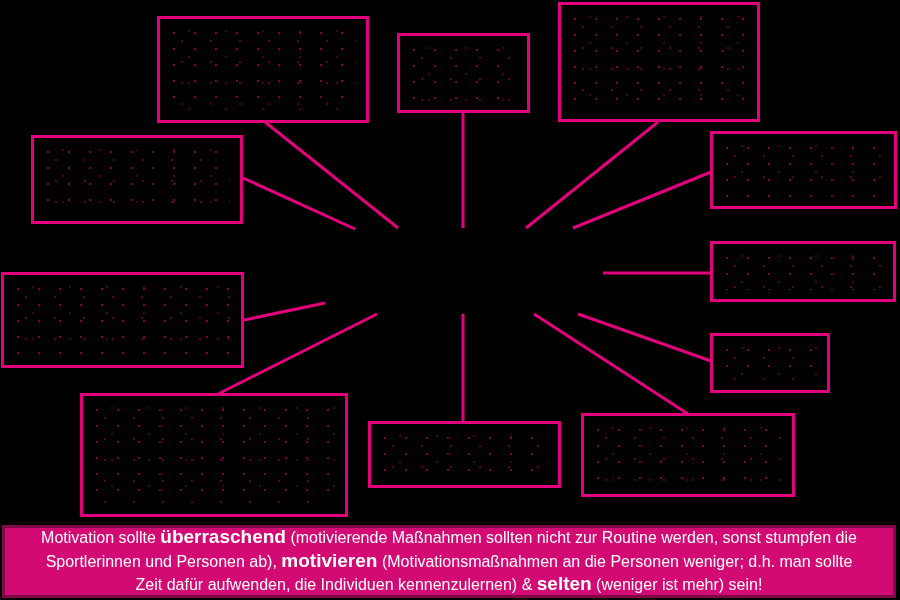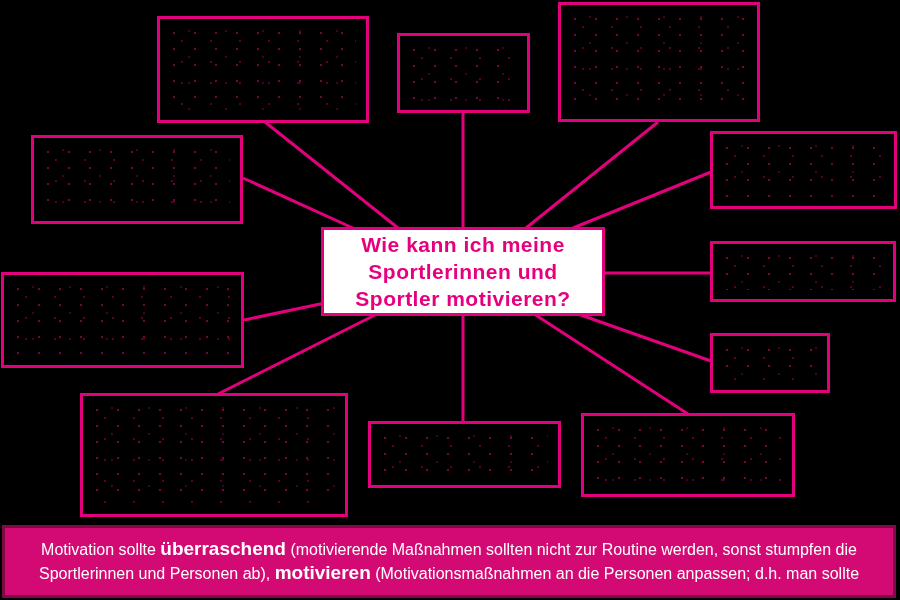--- a/index.html
+++ b/index.html
@@ -89,24 +89,20 @@
   <div class="node" style="left:80px;top:393px;width:268px;height:124px">
       <div class="ghost"></div>
     </div>
   <div class="node" style="left:368px;top:421px;width:193px;height:67px">
       <div class="ghost"></div>
     </div>
   <div class="node" style="left:581px;top:413px;width:214px;height:84px">
       <div class="ghost"></div>
     </div>
 
-  <div class="center-node">
-    <div class="qline">Wie kann ich meine</div>
-    <div class="qline">Sportlerinnen und</div>
-    <div class="qline">Sportler motivieren?</div>
-  </div>
 
   <div class="banner" id="banner">
       <div class="bline"><span>Motivation sollte </span><span class="b">überraschend</span><span> (motivierende Maßnahmen sollten nicht zur Routine werden, sonst stumpfen die</span></div>
-      <div class="bline"><span>Sportlerinnen und Personen ab), </span><span class="b">motivieren</span><span> (Motivationsmaßnahmen an die Personen anpassen; d.h. man sollte</span></div>
+      <div class="bline"><span>Sportlerinnen und Personen ab), </span><span class="b">motivieren</span><span> (Motivationsmaßnahmen an die Personen weniger; d.h. man sollte</span></div>
+      <div class="bline"><span>Zeit dafür aufwenden, die Individuen kennenzulernen) &amp; </span><span class="b">selten</span><span> (weniger ist mehr) sein!</span></div>
     </div>
 
 </div>
 
 </body></html>

